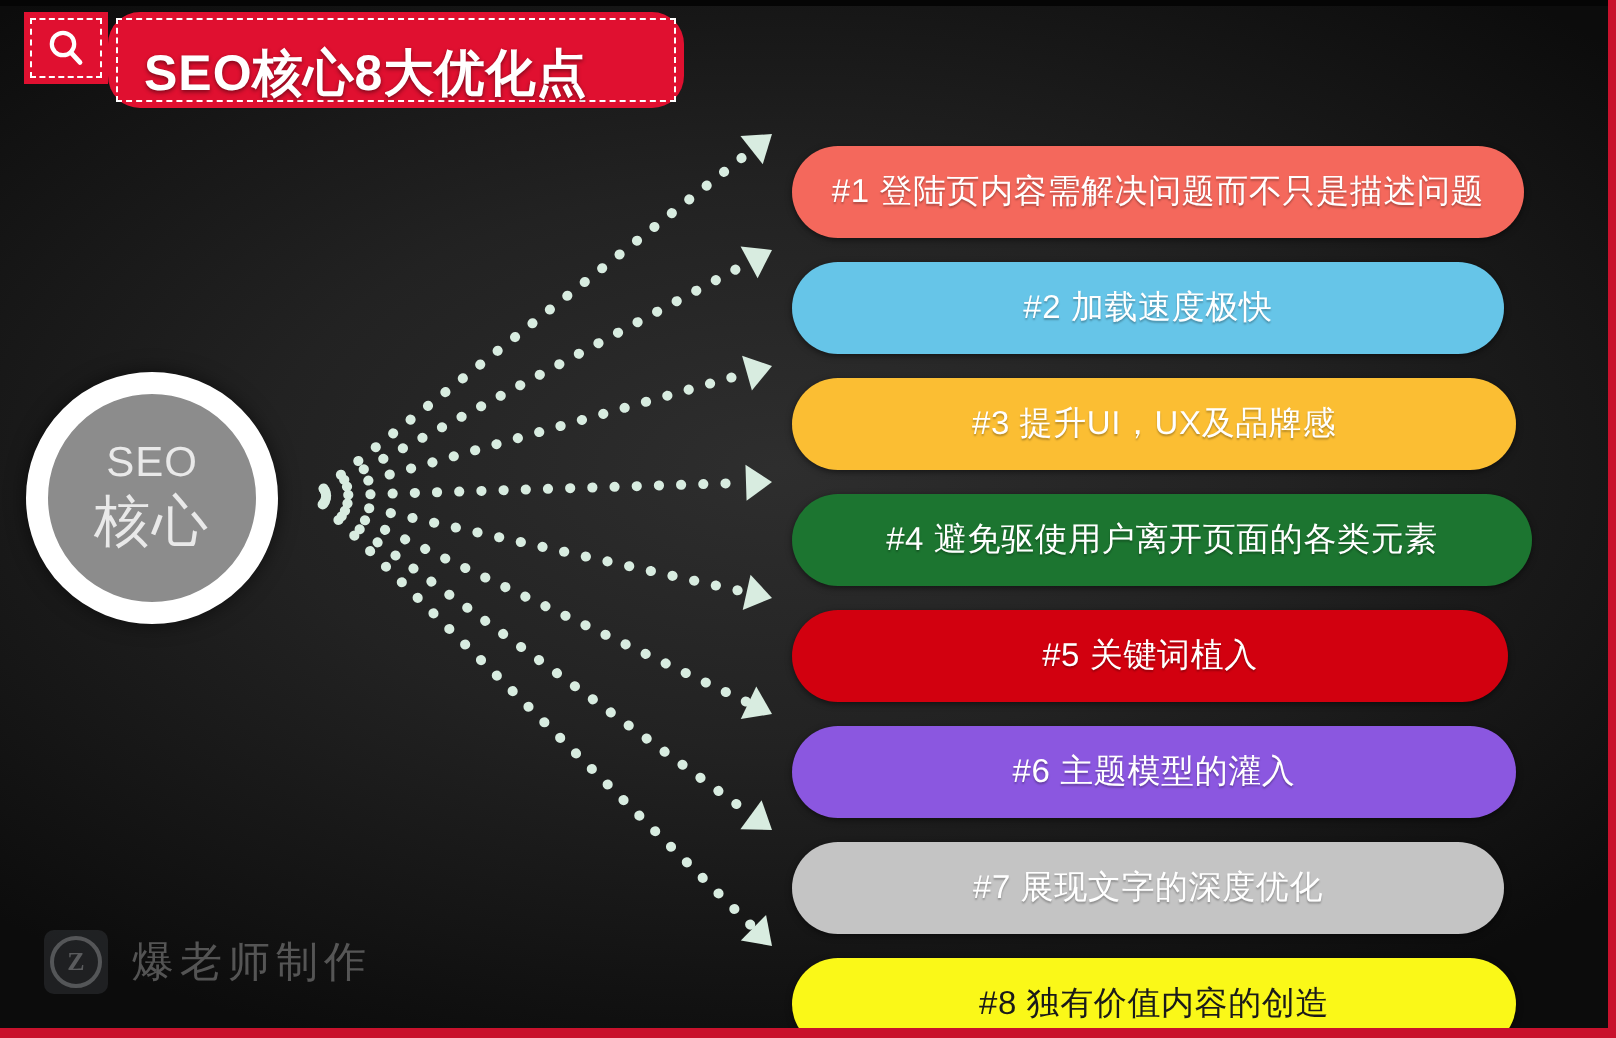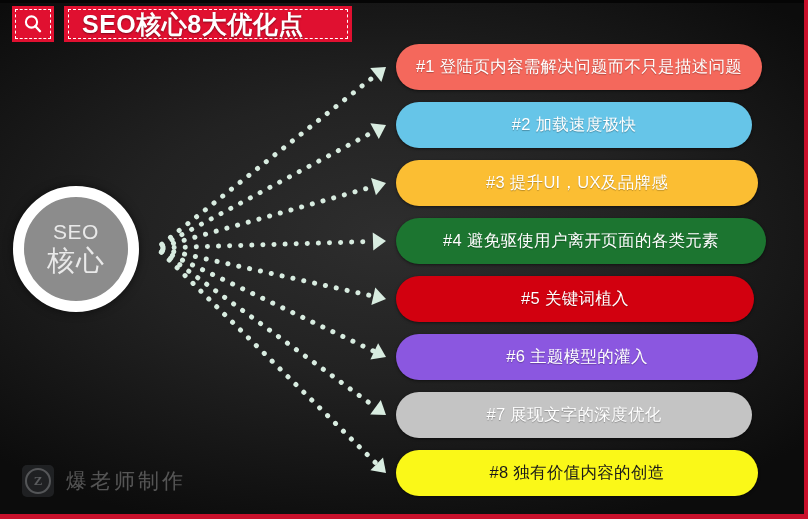--- a/index.html
+++ b/index.html
@@ -66,28 +66,28 @@
   }
   .search-badge::after {
     content: "";
     position: absolute;
     left: 3px; top: 3px; right: 3px; bottom: 3px;
     border: 1.5px dashed #ffffff;
   }
   .search-badge svg { position: relative; z-index: 2; }
 
   .title-banner {
-    margin-left: 10px;
     background: #e01030;
     height: 36px;
-    padding: 0 22px 0 18px;
+    padding: 12px 22px 0 18px;
     display: flex;
     align-items: center;
     position: relative;
     min-width: 248px;
+    border-radius: 16px;
   }
   .title-banner::after {
     content: "";
     position: absolute;
     left: 4px; top: 3px; right: 4px; bottom: 3px;
     border: 1.5px dashed #ffffff;
     pointer-events: none;
   }
   .title-text {
     position: relative;
@@ -246,21 +246,21 @@
         <polygon points="386,183 375.9515310082,195.2077135828473 371.03651900134133,177.89174820483748"></polygon>
         <polygon points="386,241 373.2810499707843,250.39299260908444 372.73108850761304,232.40139617105189"></polygon>
         <polygon points="386,299 371.35443764688665,304.9588172787114 375.26730907883024,287.3892573195924"></polygon>
         <polygon points="386,357 370.39384126245864,359.5392537208127 378.1298906417047,343.2864527313873"></polygon>
         <polygon points="386,415 370.19337571322677,414.6118909215301 380.7993383485037,400.0683852719589"></polygon>
         <polygon points="386,473 370.4193354732084,470.3087376747005 383.03462762304963,457.46917366441755"></polygon>
       </g>
   </svg>
 
   <div class="bars">
-    <div class="bar" style="background: rgb(244, 104, 92); width: 366px;">
+    <div class="bar" style="background: rgb(244, 104, 92); width: 366px; margin-top: 29px;">
       <span class="bar-label light">#1 登陆页内容需解决问题而不只是描述问题</span>
     </div>
     <div class="bar" style="background: rgb(102, 197, 232); width: 356px;">
       <span class="bar-label light">#2 加载速度极快</span>
     </div>
     <div class="bar" style="background: rgb(251, 190, 51); width: 362px; justify-content: center;">
       <span class="bar-label light">#3 提升UI，UX及品牌感</span>
     </div>
     <div class="bar" style="background: rgb(28, 117, 48); width: 370px;">
       <span class="bar-label light">#4 避免驱使用户离开页面的各类元素</span>

